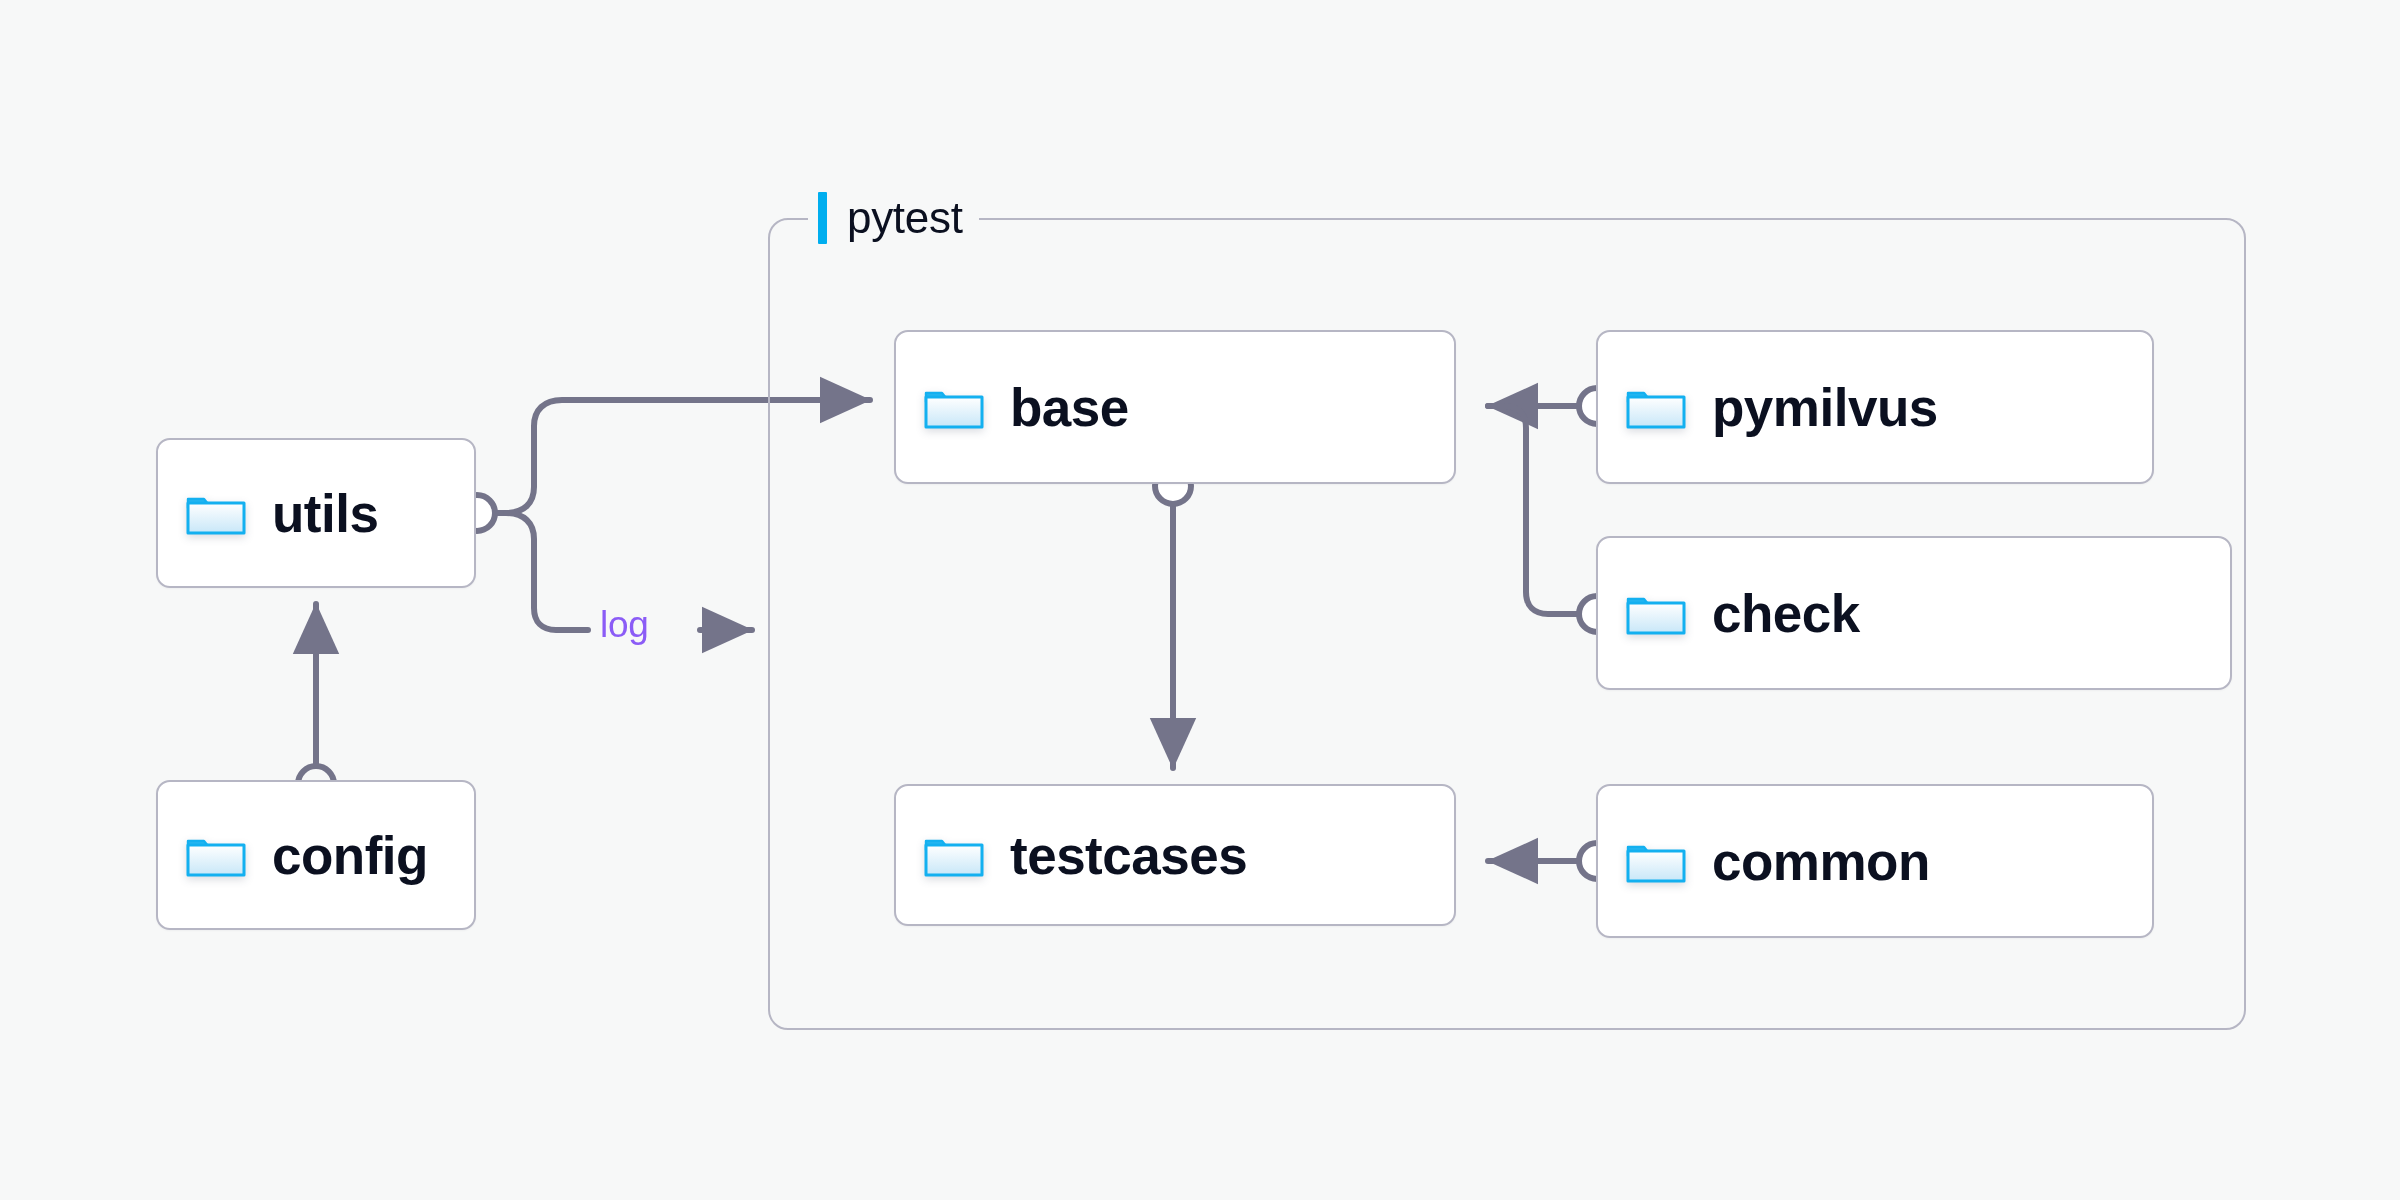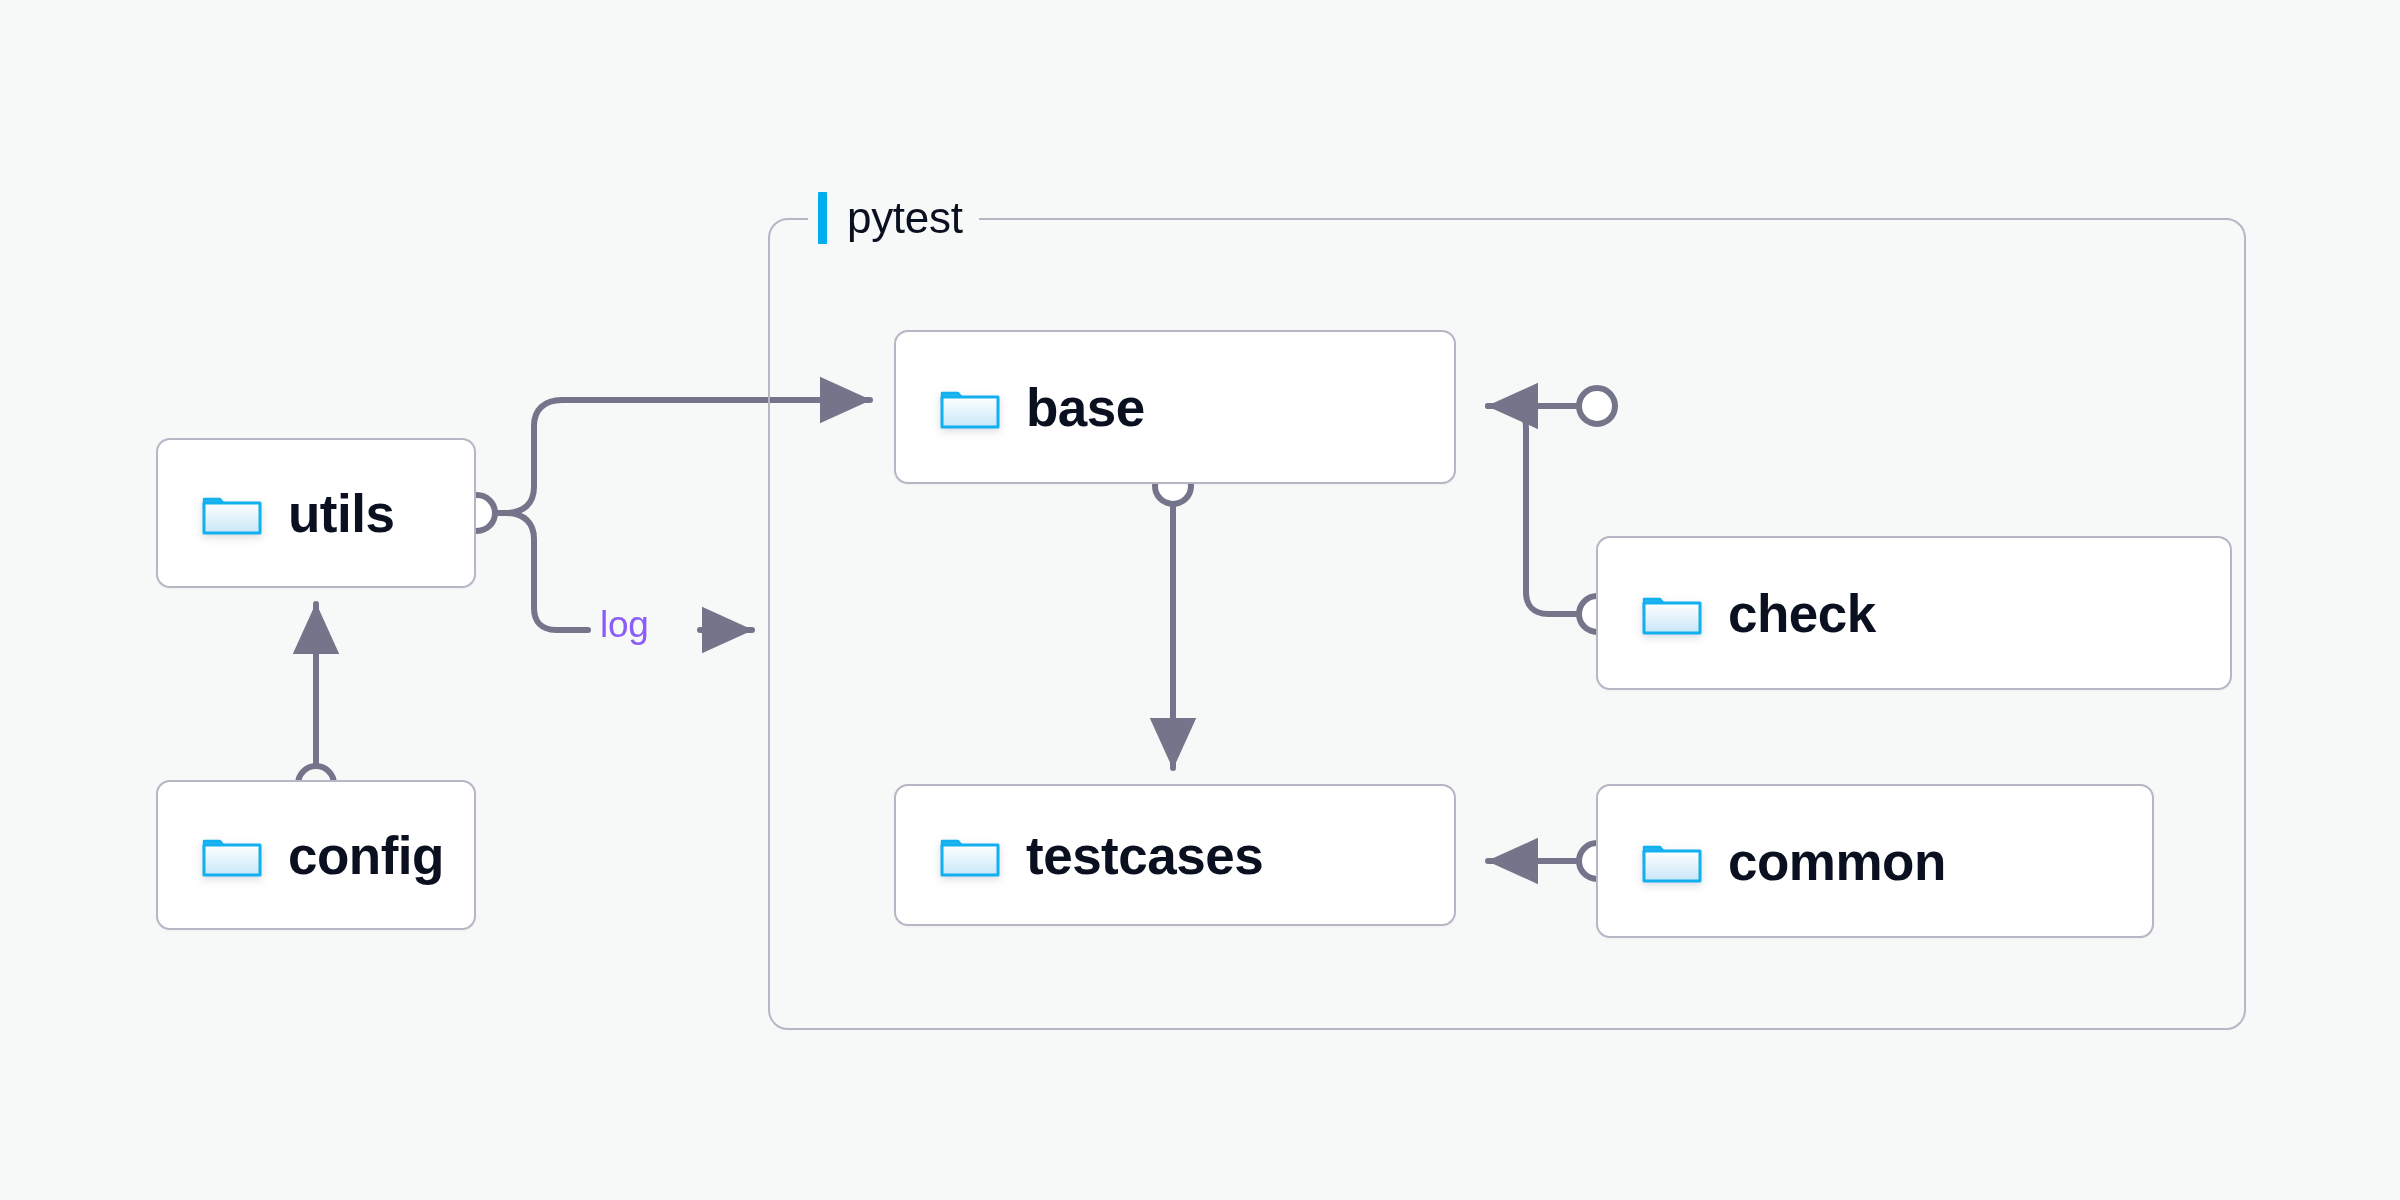--- a/index.html
+++ b/index.html
@@ -29,21 +29,21 @@
 
   
   .node {
     position: absolute;
     box-sizing: border-box;
     background: #ffffff;
     border: 2px solid #b6b6c4;
     border-radius: 14px;
     display: flex;
     align-items: center;
-    padding-left: 44px;
+    padding-left: 28px;
     box-shadow: 0 1px 2px rgba(30,32,50,0.04);
   }
   .node-label {
     font-size: 53px;
     font-weight: 700;
     color: #0b1020;
     letter-spacing: -0.5px;
     margin-left: 26px;
     white-space: nowrap;
     line-height: 1;
@@ -196,20 +196,29 @@
   <div class="node" style="left:894px; top:784px; width:562px; height:142px;">
     <span class="folder-icon">
       <svg viewBox="0 0 60 48" xmlns="http://www.w3.org/2000/svg">
         <path d="M2 10 h16 l4 5 h12 v4 H2 Z" fill="#29b6f0" stroke="#13b0f0" stroke-width="2.4" stroke-linejoin="round"></path>
         <path d="M2 14 h56 v30 H2 Z" fill="url(#folderGrad)" stroke="#13b0f0" stroke-width="3" stroke-linejoin="round"></path>
       </svg>
     </span>
     <span class="node-label">testcases</span>
   </div>
 
+  <div class="node" style="left:1596px; top:330px; width:558px; height:154px;">
+    <span class="folder-icon">
+      <svg viewBox="0 0 60 48" xmlns="http://www.w3.org/2000/svg">
+        <path d="M2 10 h16 l4 5 h12 v4 H2 Z" fill="#29b6f0" stroke="#13b0f0" stroke-width="2.4" stroke-linejoin="round"></path>
+        <path d="M2 14 h56 v30 H2 Z" fill="url(#folderGrad)" stroke="#13b0f0" stroke-width="3" stroke-linejoin="round"></path>
+      </svg>
+    </span>
+    <span class="node-label">pymilvus</span>
+  </div>
 
   <div class="node" style="left:1596px; top:536px; width:636px; height:154px;">
     <span class="folder-icon">
       <svg viewBox="0 0 60 48" xmlns="http://www.w3.org/2000/svg">
         <path d="M2 10 h16 l4 5 h12 v4 H2 Z" fill="#29b6f0" stroke="#13b0f0" stroke-width="2.4" stroke-linejoin="round"></path>
         <path d="M2 14 h56 v30 H2 Z" fill="url(#folderGrad)" stroke="#13b0f0" stroke-width="3" stroke-linejoin="round"></path>
       </svg>
     </span>
     <span class="node-label">check</span>
   </div>

